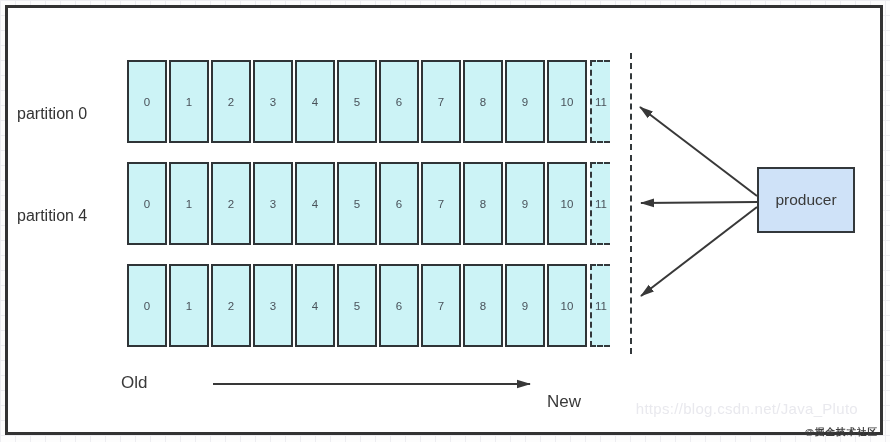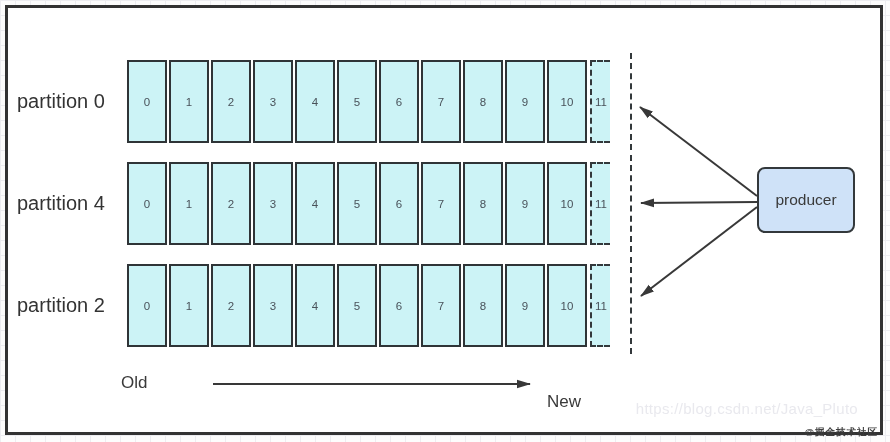--- a/index.html
+++ b/index.html
@@ -14,43 +14,43 @@
   .frame{
     position:absolute;left:5px;top:5px;width:878px;height:430px;
     box-sizing:border-box;border:3px solid #333;background:#fff;
   }
   .title{
     position:absolute;left:0;right:0;top:13px;text-align:center;
     font-size:17px;color:#3a3a3a;letter-spacing:.5px;
   }
   .row{position:absolute;left:0;width:890px;height:83px;}
   .plabel{
-    position:absolute;left:17px;top:0;height:83px;display:flex;align-items:center;
-    font-size:20px;color:#333;
+    position:absolute;left:17px;top:12px;height:83px;display:flex;align-items:center;
+    font-size:16px;color:#333;
   }
   .cells{position:absolute;left:127px;top:0;height:83px;display:flex;}
   .cell{
     box-sizing:border-box;width:40px;height:83px;margin-right:2px;
     border:2px solid #2f3437;background:var(--cell-fill,#ccf3f6);
     display:flex;align-items:center;justify-content:center;
     font-size:11.5px;color:#49525a;
   }
   .dashed-slot{
     position:absolute;left:463px;top:-7px;width:42px;height:97px;
     border-right:2px dashed #33383b;box-sizing:border-box;
   }
   .dashed-cell{
     position:absolute;left:0;top:7px;width:20px;height:83px;box-sizing:border-box;
     border:2px dashed #33383b;border-right:none;background:var(--cell-fill,#ccf3f6);
     display:flex;align-items:center;justify-content:center;
     font-size:11.5px;color:#49525a;
   }
   .producer{
     position:absolute;left:757px;top:167px;width:98px;height:66px;box-sizing:border-box;
-    border:2.5px solid #33383b;border-radius:8px;background:var(--producer-fill,#cfe2f8);
+    border:2.5px solid #33383b;border-radius:0;background:var(--producer-fill,#cfe2f8);
     display:flex;align-items:center;justify-content:center;
     font-size:15.5px;color:#3a3a3a;
   }
   .axis-label{position:absolute;font-size:17px;color:#3a3a3a;}
   #old-label{left:113px;top:373px;margin-left:8px;}
   #new-label{left:547px;top:392px;}
   svg.overlay{position:absolute;left:0;top:0;pointer-events:none;}
   .wm-url{
     position:absolute;right:32px;top:400px;font-size:15px;color:#e9e9ee;
     letter-spacing:.3px;
@@ -100,21 +100,20 @@
           <div class="cell">7</div>
           <div class="cell">8</div>
           <div class="cell">9</div>
           <div class="cell">10</div>
           <div class="dashed-slot">
             <div class="dashed-cell">11</div>
           </div>
         </div>
       </div>
       <div class="row" style="top: 264px;">
-        <div class="plabel">partition 2</div>
         <div class="cells">
           <div class="cell">0</div>
           <div class="cell">1</div>
           <div class="cell">2</div>
           <div class="cell">3</div>
           <div class="cell">4</div>
           <div class="cell">5</div>
           <div class="cell">6</div>
           <div class="cell">7</div>
           <div class="cell">8</div>

